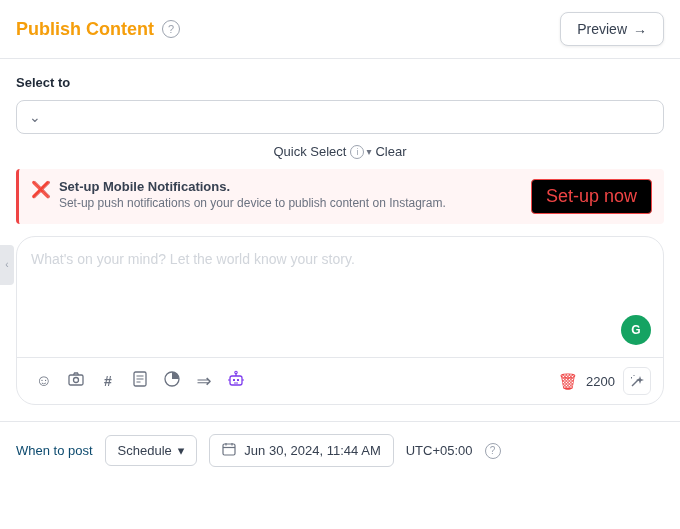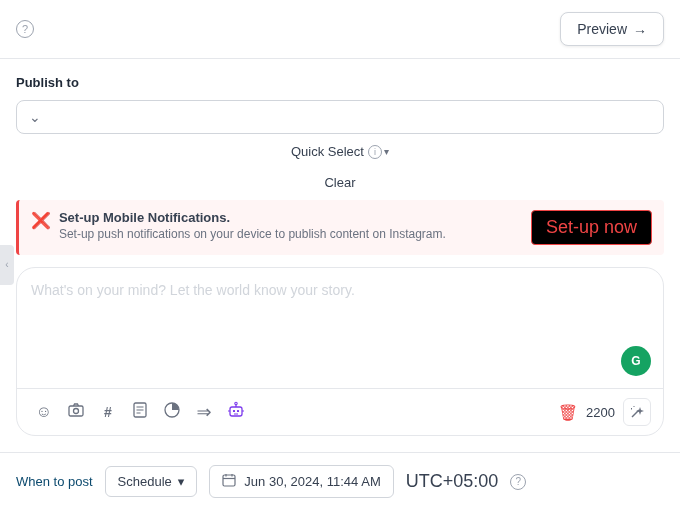--- a/index.html
+++ b/index.html
@@ -128,23 +128,22 @@
       color: #6b7280;
       font-size: 14px;
       cursor: pointer;
     }
 
     
     .quick-select-bar {
       display: flex;
       align-items: center;
       justify-content: center;
-      gap: 16px;
+      gap: 4px;
       margin-bottom: 10px;
-      flex-direction: column;
     }
     .quick-select-group {
       display: flex;
       align-items: center;
       gap: 4px;
     }
     .quick-select-label {
       font-size: 13px;
       font-weight: 500;
       color: #374151;
@@ -343,21 +342,21 @@
       font-size: 13px;
       color: #374151;
       cursor: pointer;
       background: #fff;
     }
     .date-picker-icon {
       color: #6b7280;
       font-size: 14px;
     }
     .timezone {
-      font-size: 18px;
+      font-size: 13px;
       color: #374151;
       font-weight: 500;
     }
     .help-icon-sm {
       width: 16px;
       height: 16px;
       border-radius: 50%;
       border: 1.5px solid #9ca3af;
       display: flex;
       align-items: center;
@@ -387,33 +386,34 @@
   </style>
 </head>
 <body>
 
 <div class="main-container">
 
   <div class="side-handle">‹</div>
 
   <div class="header">
     <div class="header-left">
+      <span class="header-title">Publish Content</span>
       <div class="help-icon">
         <span>?</span>
       </div>
     </div>
     <button class="preview-btn">
       <span>Preview</span>
       <span>→</span>
     </button>
   </div>
 
   <div class="content">
 
-    <div class="publish-to-label">Publish to</div>
+    <div class="publish-to-label">Select to</div>
 
     <div class="account-selector">
       <span class="dropdown-arrow">⌄</span>
     </div>
 
     <div class="quick-select-bar">
       <div class="quick-select-group">
         <span class="quick-select-label">Quick Select</span>
         <div class="info-dropdown">
           <div class="info-icon-sm">

